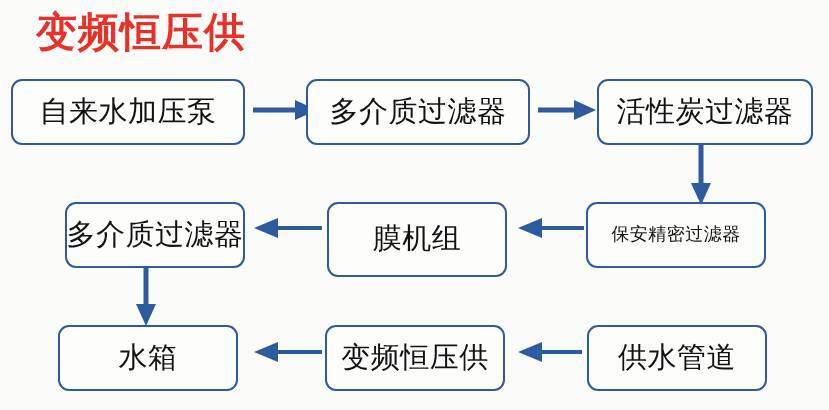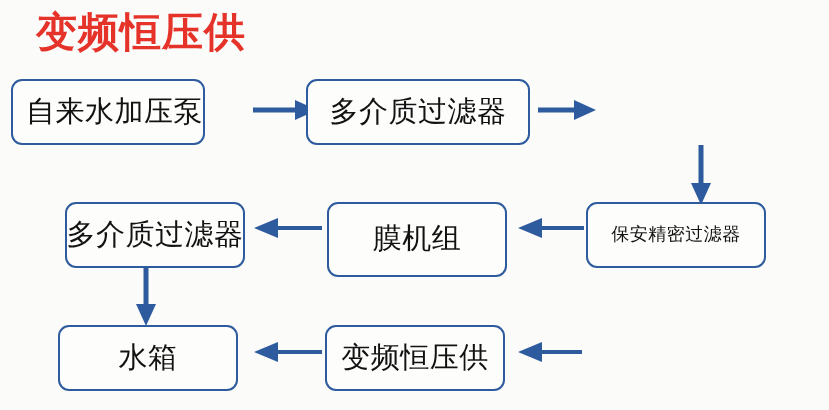--- a/index.html
+++ b/index.html
@@ -53,21 +53,21 @@
   }
   .arrow svg { display: block; }
 </style>
 </head>
 <body>
 
 <div id="canvas">
 
   <div id="title">变频恒压供</div>
 
-  <div class="node" style="left:11px; top:79px; width:194px; height:66px;justify-content:flex-end;">
+  <div class="node" style="left:11px; top:79px; width:234px; height:66px;">
     <span class="node-label">自来水加压泵</span>
   </div>
 
   <div class="arrow" style="left:253px; top:97px; width:64px; height:26px;">
     <svg width="64" height="26" viewBox="0 0 64 26">
       <line x1="0" y1="13" x2="48" y2="13" stroke="#2e5b9e" stroke-width="5"></line>
       <polygon points="42,3 64,13 42,23" fill="#2e5b9e"></polygon>
     </svg>
   </div>
 
@@ -75,20 +75,23 @@
     <span class="node-label">多介质过滤器</span>
   </div>
 
   <div class="arrow" style="left:538px; top:97px; width:58px; height:26px;">
     <svg width="58" height="26" viewBox="0 0 58 26">
       <line x1="0" y1="13" x2="42" y2="13" stroke="#2e5b9e" stroke-width="5"></line>
       <polygon points="36,3 58,13 36,23" fill="#2e5b9e"></polygon>
     </svg>
   </div>
 
+  <div class="node" style="left:597px; top:79px; width:216px; height:66px;">
+    <span class="node-label">活性炭过滤器</span>
+  </div>
 
   <div class="arrow" style="left:688px; top:145px; width:26px; height:60px;">
     <svg width="26" height="60" viewBox="0 0 26 60">
       <line x1="13" y1="0" x2="13" y2="44" stroke="#2e5b9e" stroke-width="5"></line>
       <polygon points="3,38 13,60 23,38" fill="#2e5b9e"></polygon>
     </svg>
   </div>
 
   <div class="node" style="left:586px; top:202px; width:180px; height:66px;">
     <span class="node-label" style="font-size:18px;">保安精密过滤器</span>
@@ -138,14 +141,17 @@
     <span class="node-label">变频恒压供</span>
   </div>
 
   <div class="arrow" style="left:518px; top:339px; width:64px; height:26px;">
     <svg width="64" height="26" viewBox="0 0 64 26">
       <line x1="64" y1="13" x2="18" y2="13" stroke="#2e5b9e" stroke-width="4"></line>
       <polygon points="24,3 0,13 24,23" fill="#2e5b9e"></polygon>
     </svg>
   </div>
 
+  <div class="node" style="left:587px; top:325px; width:180px; height:66px;">
+    <span class="node-label">供水管道</span>
+  </div>
 
 </div>
 
 </body></html>

